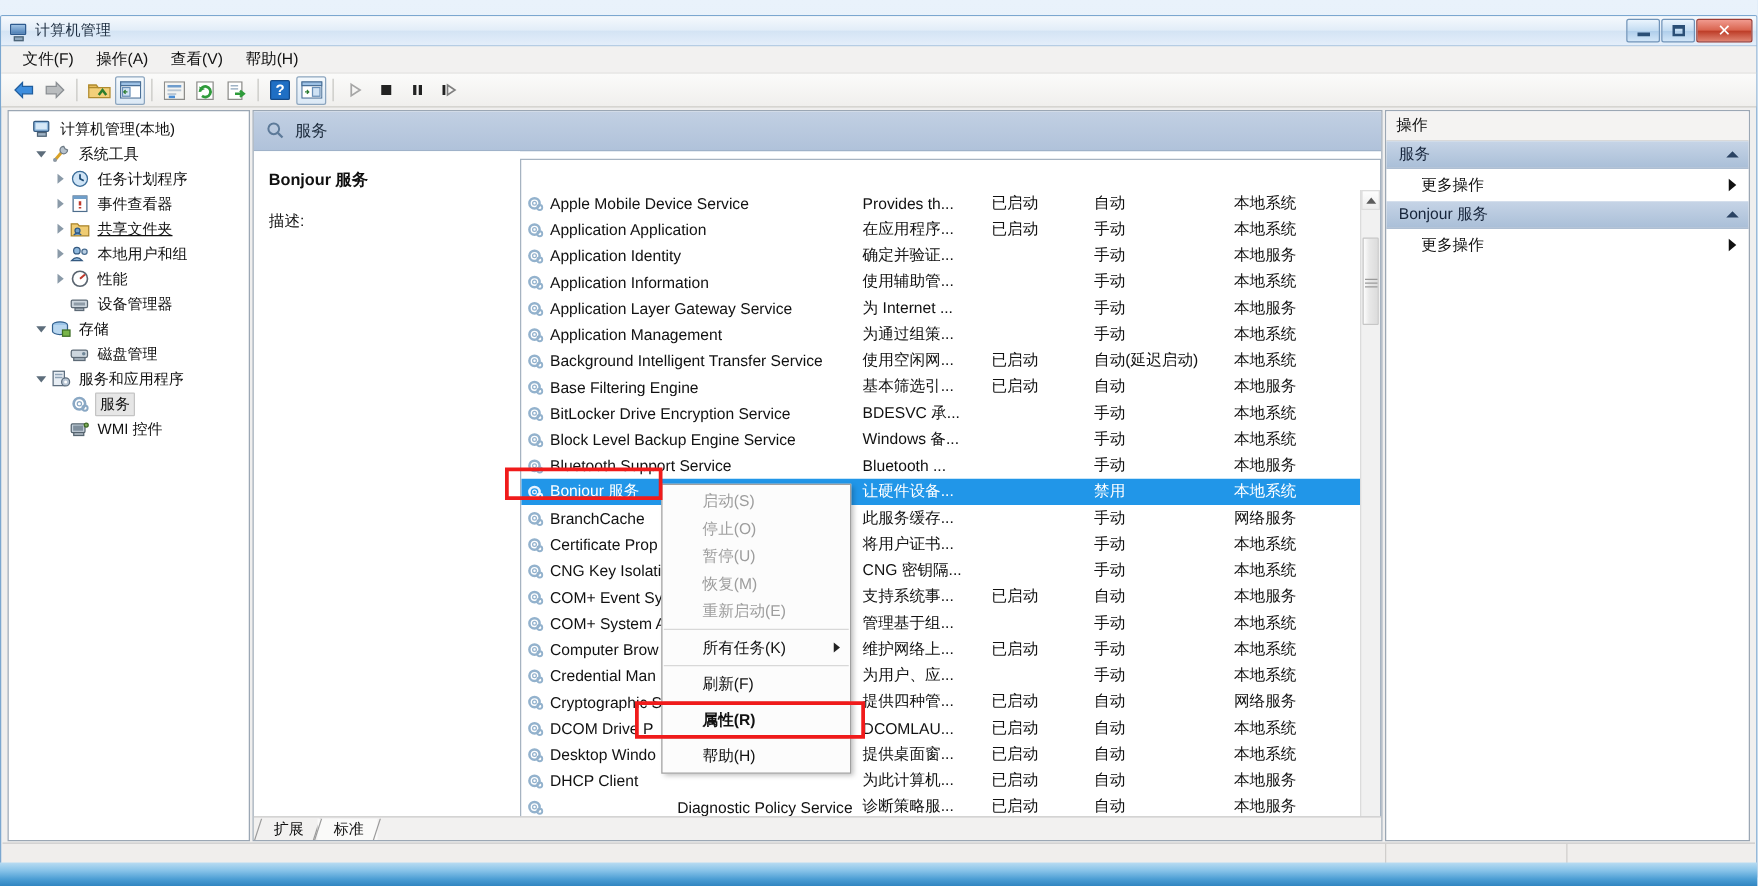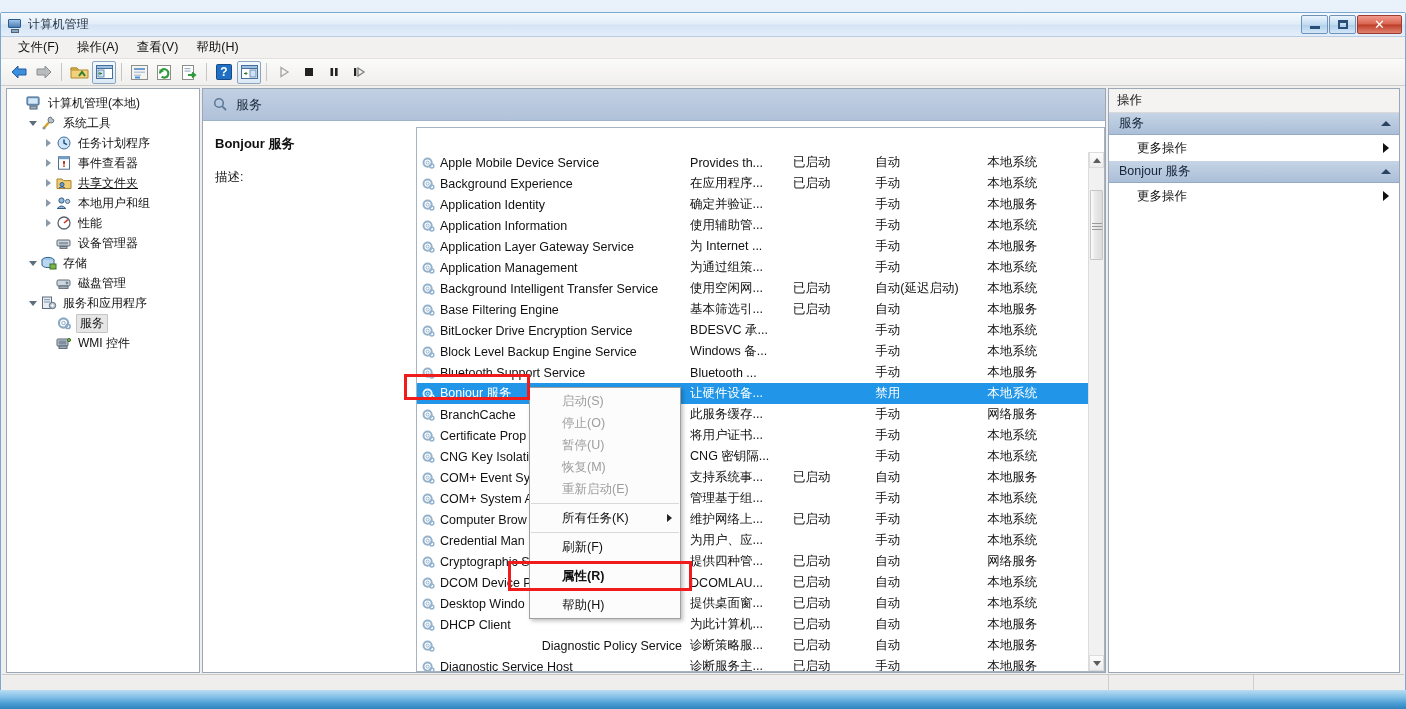--- a/index.html
+++ b/index.html
@@ -515,21 +515,21 @@
                   </div>
                   <div class="row">
                     <div class="cell c-name" style="width: 268px;">
                       <span class="gico">
                         <svg width="15" height="14" viewBox="0 0 15 14">
                           <circle cx="6.6" cy="6.6" r="4.1" fill="none" stroke="#93b2cd" stroke-width="2"></circle>
                           <circle cx="6.6" cy="6.6" r="1.5" fill="#fff" stroke="#93b2cd"></circle>
                           <circle cx="10.8" cy="10" r="2" fill="none" stroke="#93b2cd" stroke-width="1.5"></circle>
                         </svg>
                       </span>
-                      <span>Background Experience</span>
+                      <span>Application Application</span>
                     </div>
                     <div class="cell c-desc" style="width: 96px;">在应用程序...</div>
                     <div class="cell c-stat" style="width: 83px;">已启动</div>
                     <div class="cell c-start" style="width: 113px;">手动</div>
                     <div class="cell c-logon" style="width: 110px;">本地系统</div>
                   </div>
                   <div class="row">
                     <div class="cell c-name" style="width: 268px;">
                       <span class="gico">
                         <svg width="15" height="14" viewBox="0 0 15 14">
@@ -819,21 +819,21 @@
                   </div>
                   <div class="row">
                     <div class="cell c-name" style="width: 268px;">
                       <span class="gico">
                         <svg width="15" height="14" viewBox="0 0 15 14">
                           <circle cx="6.6" cy="6.6" r="4.1" fill="none" stroke="#93b2cd" stroke-width="2"></circle>
                           <circle cx="6.6" cy="6.6" r="1.5" fill="#fff" stroke="#93b2cd"></circle>
                           <circle cx="10.8" cy="10" r="2" fill="none" stroke="#93b2cd" stroke-width="1.5"></circle>
                         </svg>
                       </span>
-                      <span>DCOM Device  P</span>
+                      <span>DCOM Drive  P</span>
                     </div>
                     <div class="cell c-desc" style="width: 96px;">DCOMLAU...</div>
                     <div class="cell c-stat" style="width: 83px;">已启动</div>
                     <div class="cell c-start" style="width: 113px;">自动</div>
                     <div class="cell c-logon" style="width: 110px;">本地系统</div>
                   </div>
                   <div class="row">
                     <div class="cell c-name" style="width: 268px;">
                       <span class="gico">
                         <svg width="15" height="14" viewBox="0 0 15 14">
@@ -911,20 +911,24 @@
                     </span>
                 </div>
                 <div class="ar dn">
                     <span class="tri-dn"></span>
                   </div>
               </div>
             </div>
           </div>
         </div>
 
+        <div class="tabstrip">
+          <div class="tab">扩展</div>
+          <div class="tab active">标准</div>
+        </div>
       </div>
 
       <div class="pane actions-pane">
         <div class="ap-title">操作</div>
 
         <div class="ap-group">
           <span>服务</span>
           <span class="sp"></span>
           <span class="caret-up"></span>
         </div>

